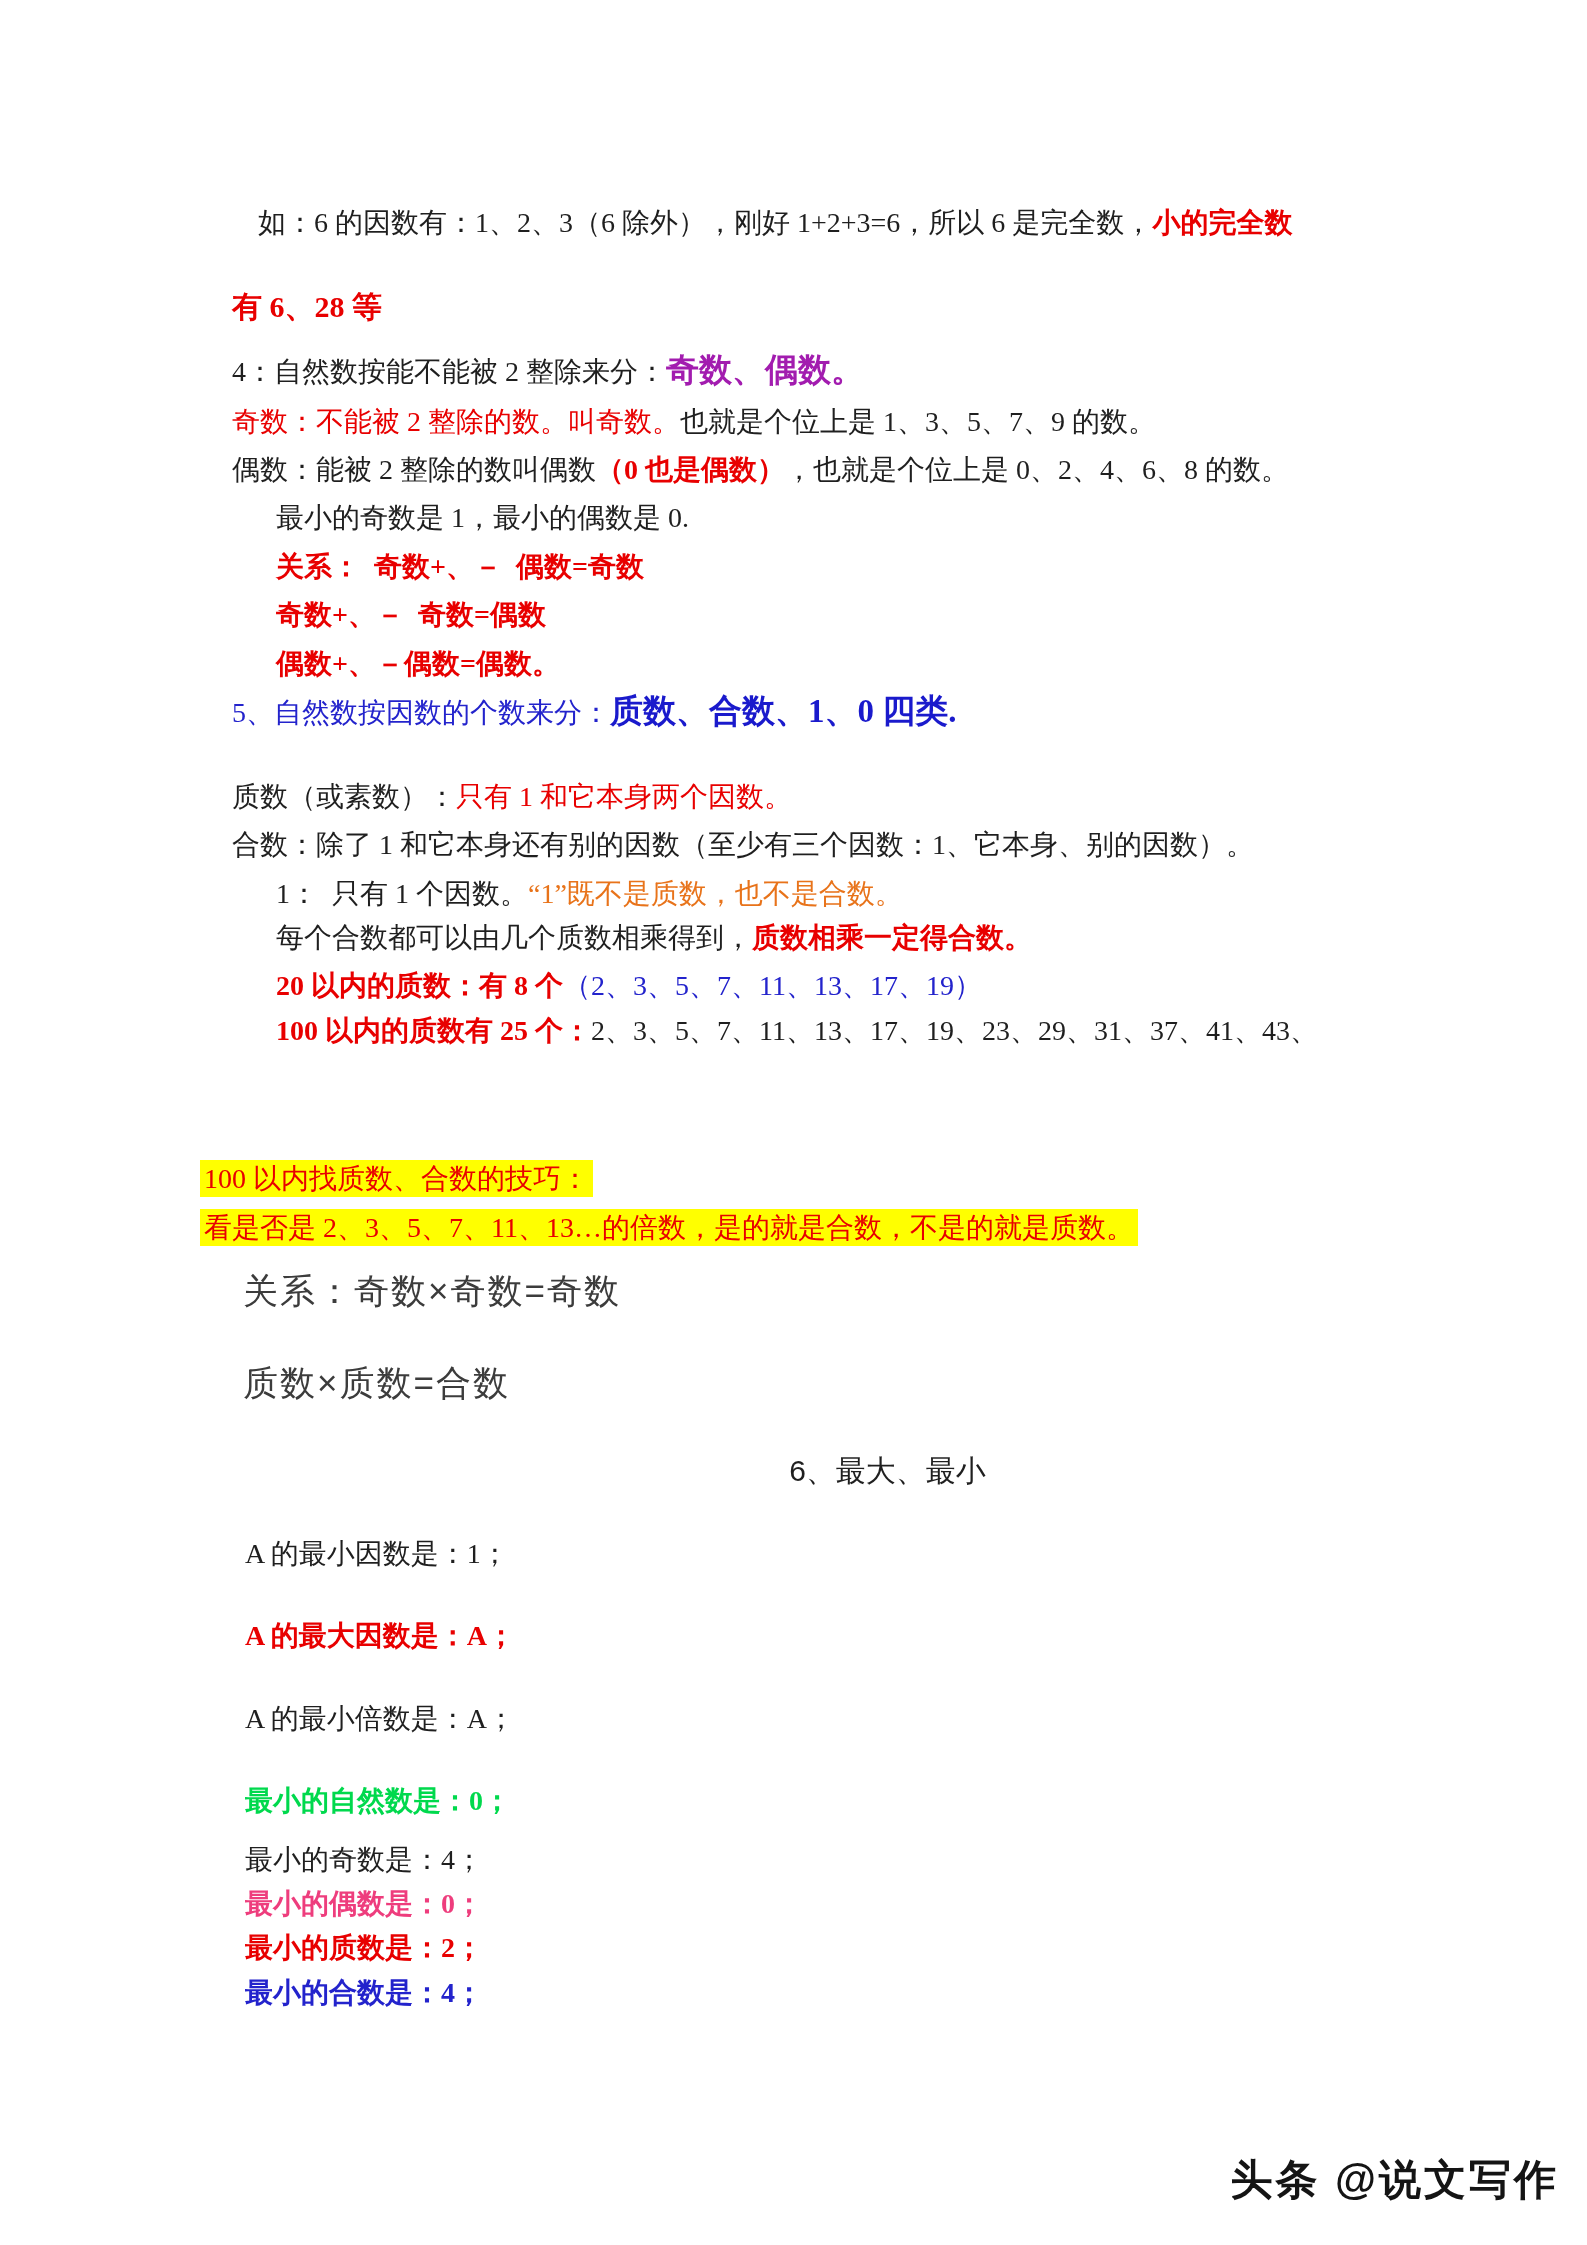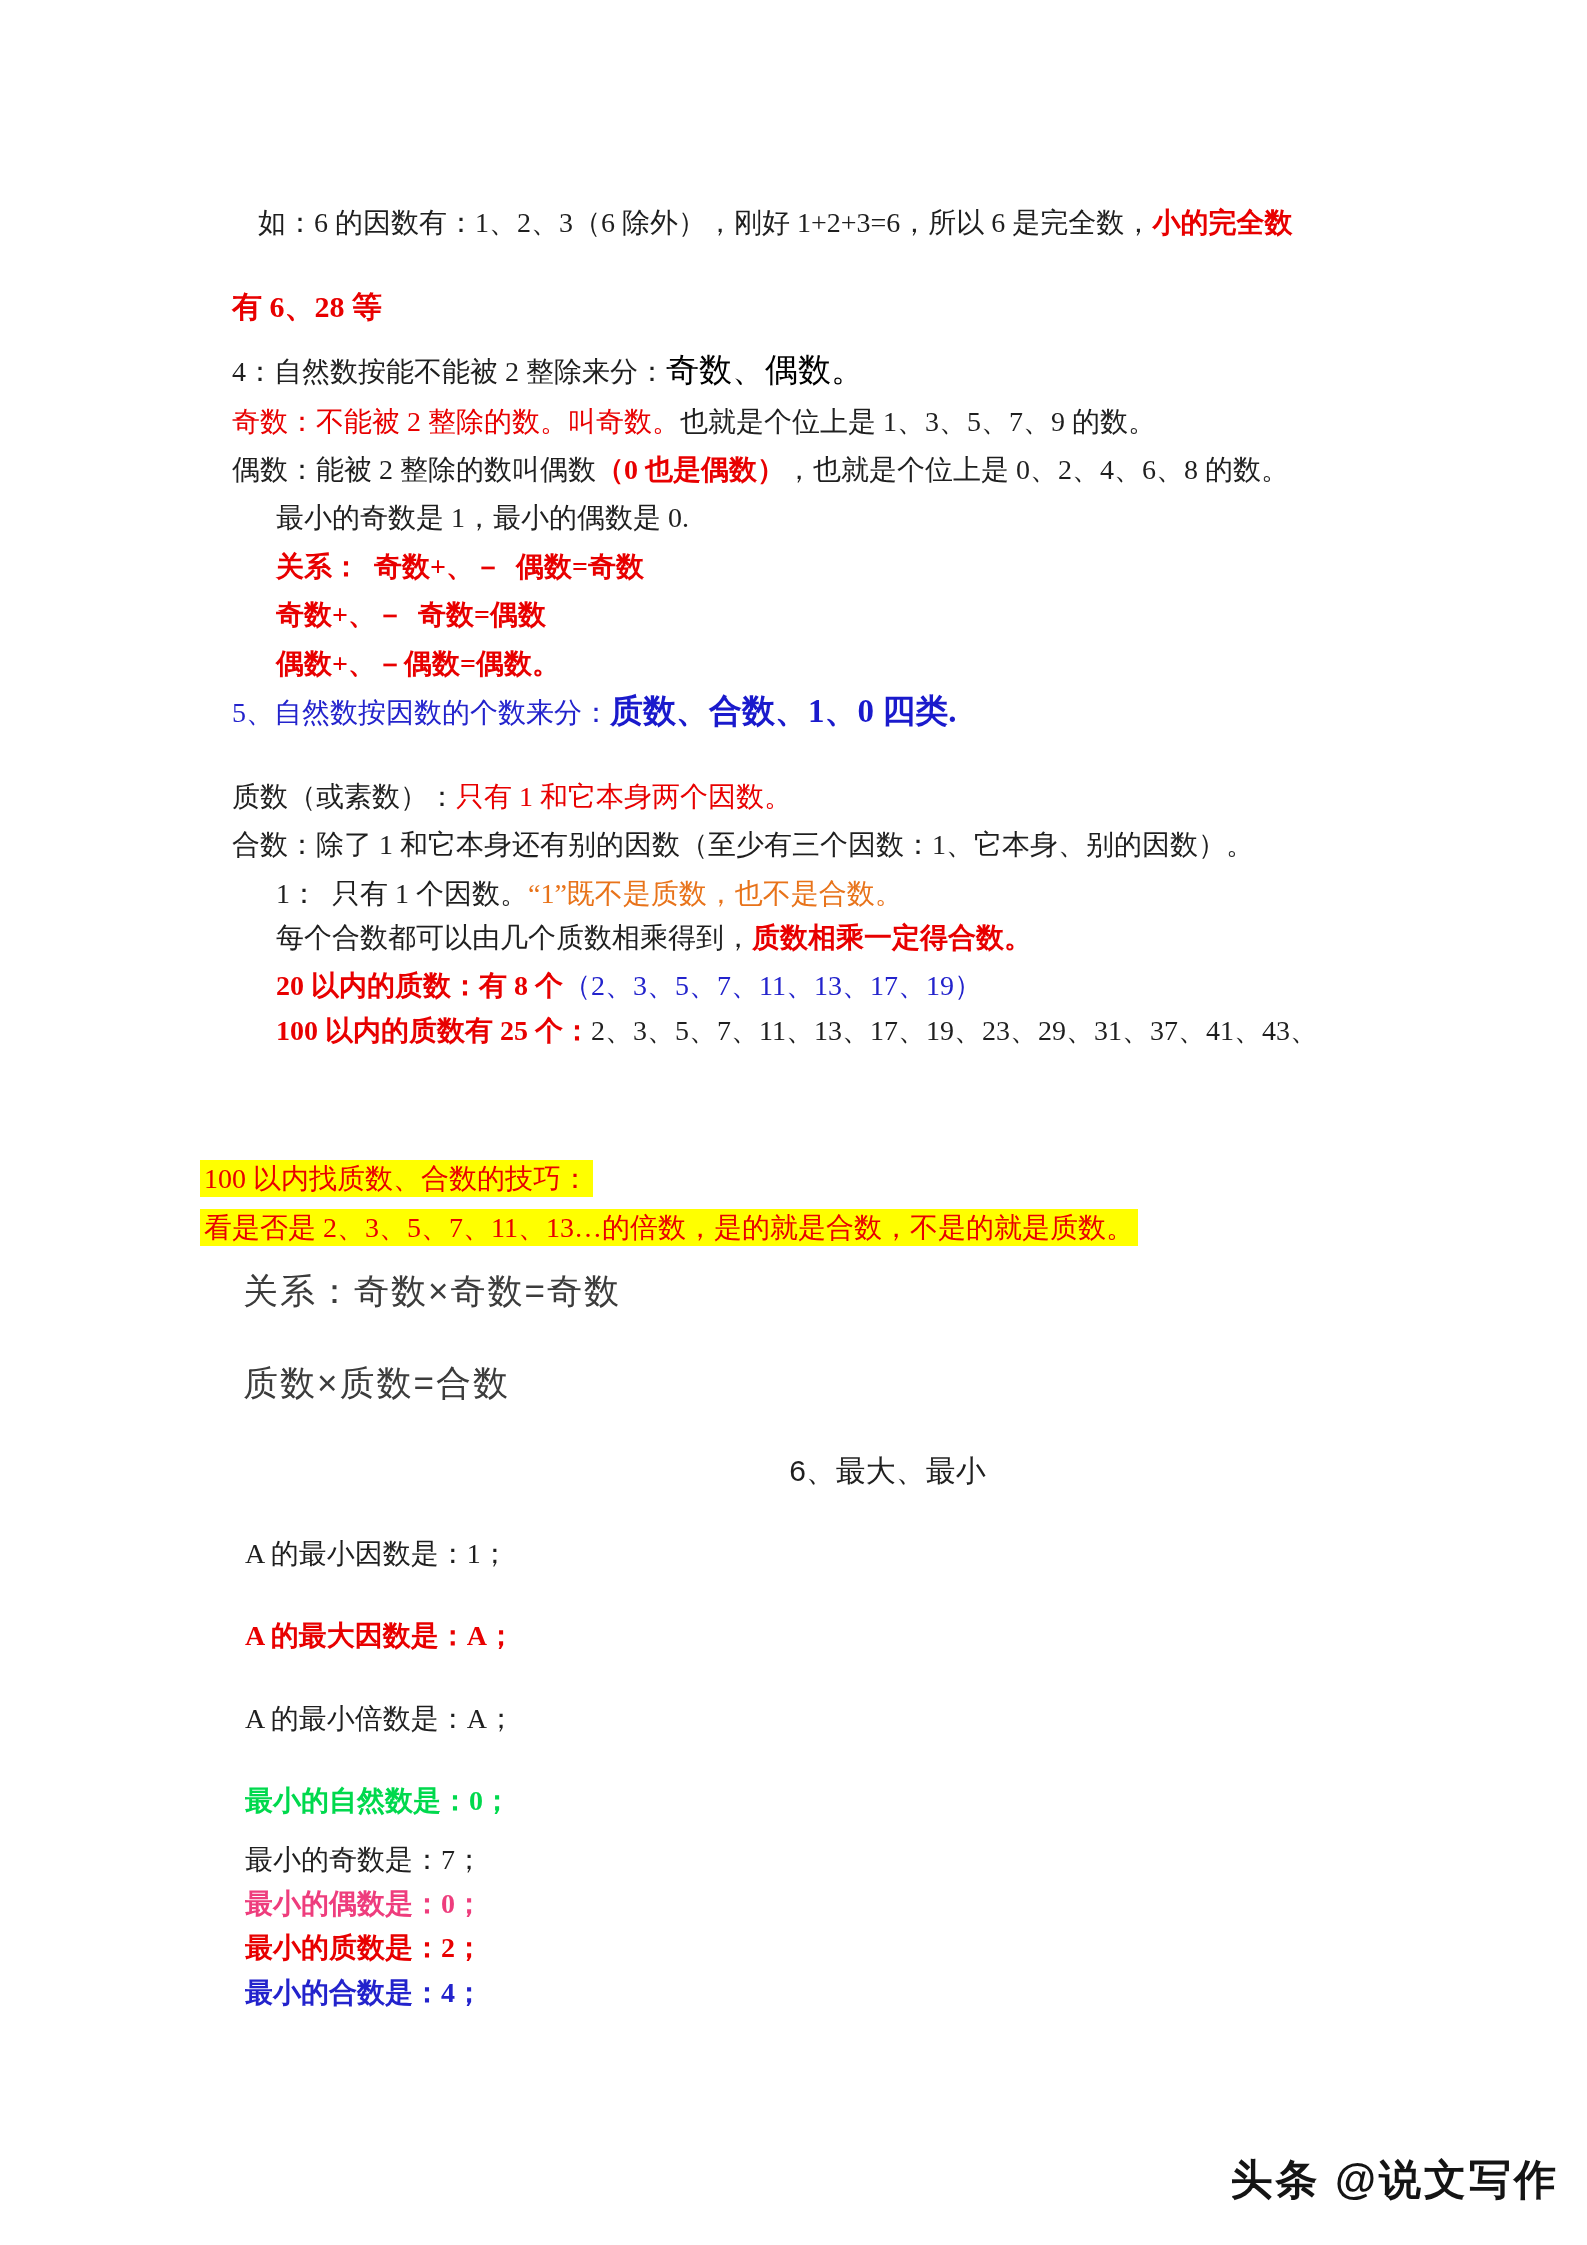--- a/index.html
+++ b/index.html
@@ -56,21 +56,21 @@
   
   .s-black{color:#1f1f1f;}
   .s-dark{color:#3c3c3c;}
   .s-red{color:#e80000;}
   .s-red-bold{color:#e80000;font-weight:bold;}
   .s-red-title{color:#e80000;font-weight:bold;font-size:30px;}
   .s-orange{color:#e8731a;}
   .s-blue{color:#2323cc;}
   .s-blue-bold{color:#2323cc;font-weight:bold;}
   .s-blue-big{color:#1a1acc;font-weight:bold;font-size:33px;}
-  .s-black-big{color:#000000;font-weight:normal;font-size:33px;}
+  .s-black-big{color:#a21caf;font-weight:bold;font-size:33px;}
   .s-green{color:#00d94d;font-weight:bold;}
   .s-pink{color:#ee3d7d;font-weight:bold;}
   #watermark{
     position:absolute;
     right:28px;
     top:2152px;
     font-family:"Liberation Sans","DejaVu Sans",sans-serif;
     font-size:42px;
     font-weight:bold;
     color:#141414;
@@ -100,19 +100,19 @@
       <p class="line ind-i2 sp-t kind-serif"><span class="seg s-red-bold">100 以内的质数有 25 个：</span><span class="seg s-black">2、3、5、7、11、13、17、19、23、29、31、37、41、43、</span></p>
       <p class="line ind-iy sp-xl kind-yellow"><span class="seg s-red">100 以内找质数、合数的技巧：</span></p>
       <p class="line ind-iy sp-n kind-yellow"><span class="seg s-red">看是否是 2、3、5、7、11、13…的倍数，是的就是合数，不是的就是质数。</span></p>
       <p class="line ind-ik sp-m kind-hei"><span class="seg s-dark">关系：奇数×奇数=奇数</span></p>
       <p class="line ind-ik sp-p kind-hei"><span class="seg s-dark">质数×质数=合数</span></p>
       <p class="line ind-i6 sp-p kind-hei-sm"><span class="seg s-black">6、最大、最小</span></p>
       <p class="line ind-ia sp-p kind-serif"><span class="seg s-black">A 的最小因数是：1；</span></p>
       <p class="line ind-ia sp-p kind-serif"><span class="seg s-red-bold">A 的最大因数是：A；</span></p>
       <p class="line ind-ia sp-p kind-serif"><span class="seg s-black">A 的最小倍数是：A；</span></p>
       <p class="line ind-ia sp-p kind-serif"><span class="seg s-green">最小的自然数是：0；</span></p>
-      <p class="line ind-ia sp-m kind-serif"><span class="seg s-black">最小的奇数是：7；</span></p>
+      <p class="line ind-ia sp-m kind-serif"><span class="seg s-black">最小的奇数是：4；</span></p>
       <p class="line ind-ia sp-t kind-serif"><span class="seg s-pink">最小的偶数是：0；</span></p>
       <p class="line ind-ia sp-t kind-serif"><span class="seg s-red-bold">最小的质数是：2；</span></p>
       <p class="line ind-ia sp-t kind-serif"><span class="seg s-blue-bold">最小的合数是：4；</span></p>
     </div>
   <div id="watermark">头条 @说文写作</div>
 </div>
 
 </body></html>

